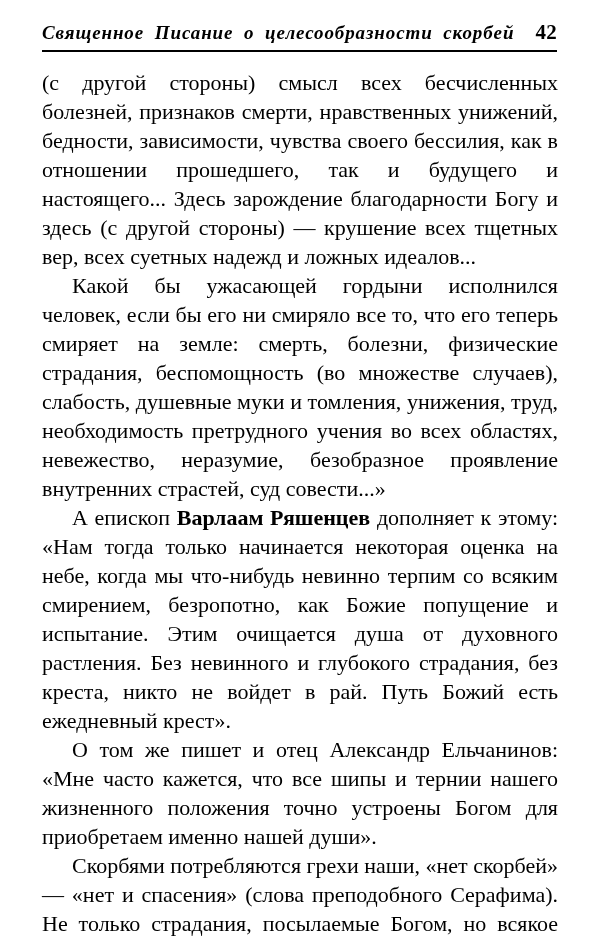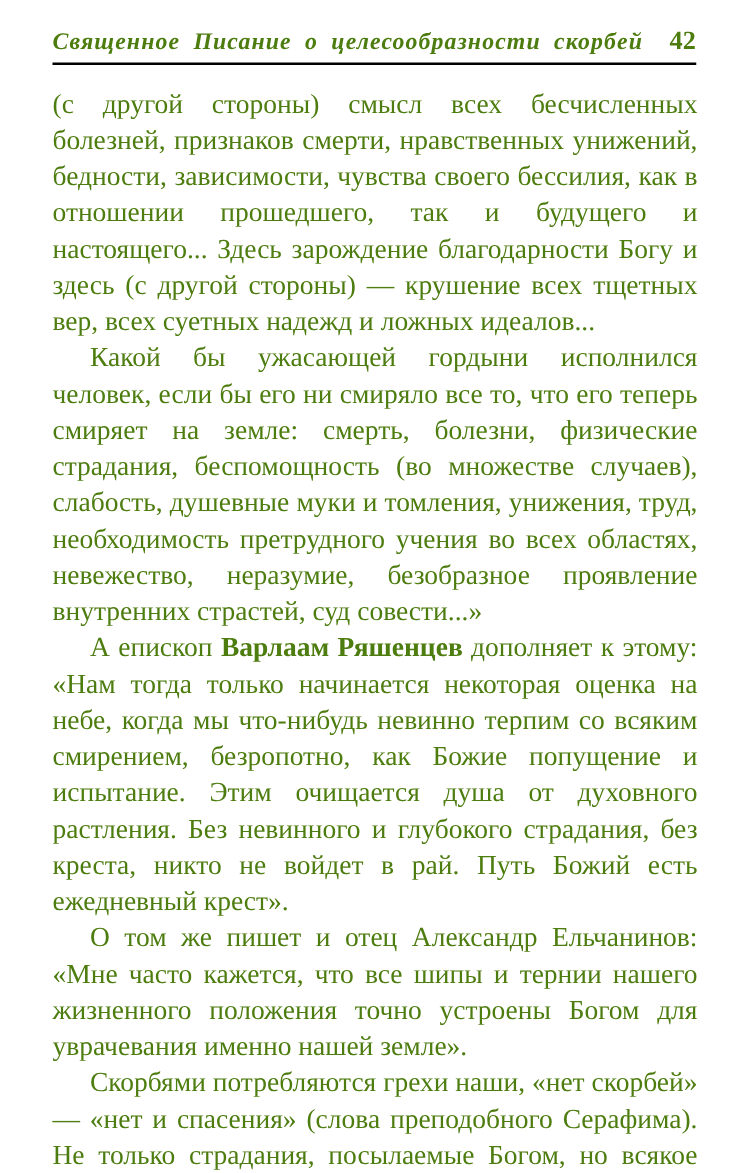--- a/index.html
+++ b/index.html
@@ -7,21 +7,21 @@
     padding: 0;
     background: #ffffff;
   }
   .page {
     position: relative;
     width: 600px;
     height: 938px;
     background: #ffffff;
     overflow: hidden;
     font-family: "Liberation Serif", "DejaVu Serif", serif;
-    color: #4d7c0f;
+    color: #000000;
   }
   .running-head {
     position: absolute;
     left: 42px;
     top: 20px;
     width: 515px;
     display: flex;
     align-items: baseline;
     justify-content: space-between;
   }
@@ -80,17 +80,17 @@
     <span class="running-head-title">Священное Писание о целесообразности скорбей</span>
     <span class="running-head-folio">42</span>
   </div>
 
   <div class="head-rule"></div>
 
   <div class="body-text">
     <p>(с другой стороны) смысл всех бесчисленных болезней, признаков смерти, нравственных унижений, бедности, зависимости, чувства своего бессилия, как в отношении прошедшего, так и будущего и настоящего... Здесь зарождение благодарности Богу и здесь (с другой стороны) — крушение всех тщетных вер, всех суетных надежд и ложных идеалов...</p>
     <p class="indent">Какой бы ужасающей гордыни исполнился человек, если бы его ни смиряло все то, что его теперь смиряет на земле: смерть, болезни, физические страдания, беспомощность (во множестве случаев), слабость, душевные муки и томления, унижения, труд, необходимость претрудного учения во всех областях, невежество, неразумие, безобразное проявление внутренних страстей, суд совести...»</p>
     <p class="indent"><span>А епископ </span><b>Варлаам Ряшенцев</b><span> дополняет к этому: «Нам тогда только начинается некоторая оценка на небе, когда мы что-нибудь невинно терпим со всяким смирением, безропотно, как Божие попущение и испытание. Этим очищается душа от духовного растления. Без невинного и глубокого страдания, без креста, никто не войдет в рай. Путь Божий есть ежедневный крест».</span></p>
-    <p class="indent">О том же пишет и отец Александр Ельчанинов: «Мне часто кажется, что все шипы и тернии нашего жизненного положения точно устроены Богом для уврачевания именно нашей земле».</p>
+    <p class="indent">О том же пишет и отец Александр Ельчанинов: «Мне часто кажется, что все шипы и тернии нашего жизненного положения точно устроены Богом для приобретаем именно нашей души».</p>
     <p class="indent">Скорбями потребляются грехи наши, «нет скорбей» — «нет и спасения» (слова преподобного Серафима). Не только страдания, посылаемые Богом, но всякое духовное усилие, всякое добровольное лишение, всякий отказ, жертва немедленно размениваются на духовные богатства внутри нас: чем больше мы теряем, тем больше приобретаем.</p>
   </div>
 
 </div>
 
 </body></html>

